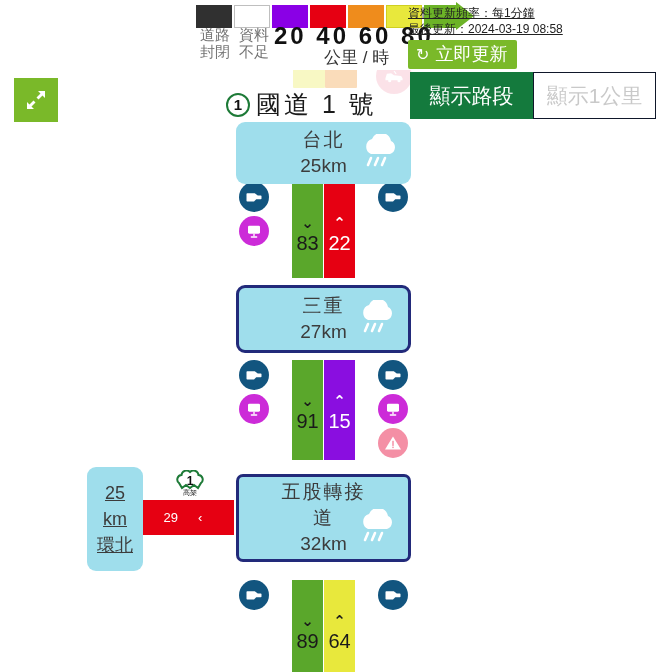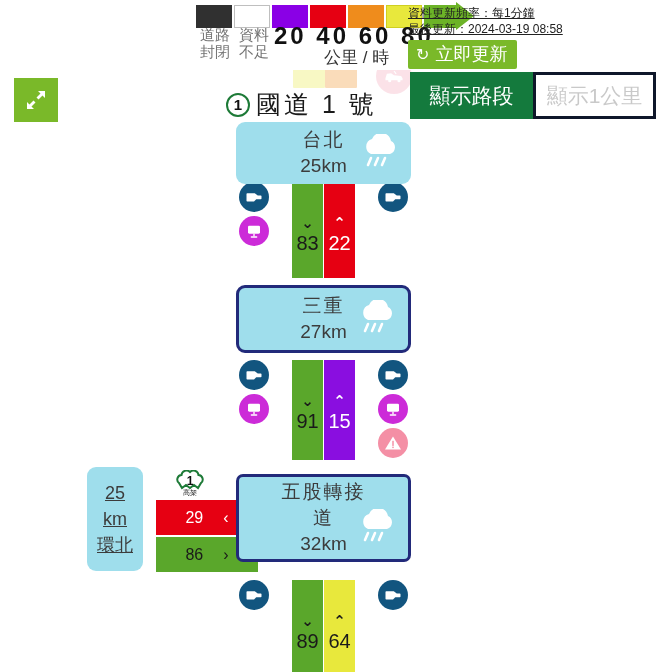--- a/index.html
+++ b/index.html
@@ -78,21 +78,21 @@
     display:flex; align-items:center; gap:6px; cursor:pointer;
     font-family:"Liberation Sans","DejaVu Sans",sans-serif;
   }
   .refresh-btn .ricon { font-size: 16px; }
 
   .toggle-group {
     position:absolute; top: 72px; left: 410px; display:flex; z-index: 41;
   }
   .tg-btn {
     width: 123px; height: 47px; display:flex; align-items:center; justify-content:center;
-    font-size: 21px; cursor:pointer; border:3px solid #0f172a;
+    font-size: 21px; cursor:pointer; border:1px solid #0f172a;
   }
   .tg-on { background:#147a3d; color:#fff; border-color:#147a3d; }
   .tg-off { background:#fff; color:#c9c9c9; }
 
   
   .fs-btn {
     position:absolute; top: 78px; left: 14px; width: 44px; height: 44px;
     background:#7ab929; display:flex; align-items:center; justify-content:center;
     cursor:pointer; z-index: 20;
   }
@@ -162,23 +162,23 @@
     display:flex; align-items:center; justify-content:center;
     color:#3c3c3c; font-size: 18px; line-height: 26px; text-align:center;
     z-index: 10;
     text-decoration: underline;
   }
   .branch-shield {
     position:absolute; left: 172px; top: 470px; width: 36px; height: 28px;
     display:flex; align-items:center; justify-content:center;
   }
   .hbar {
-    position:absolute; left: 156px; width: 102px; height: 35px;
-    display:flex; align-items:center; justify-content:center;
-    font-size: 16px; gap: 20px; z-index: 6;
+    position:absolute; left: 132px; width: 102px; height: 35px;
+    display:flex; align-items:center; justify-content:center;
+    font-size: 13px; gap: 20px; z-index: 6;
   }
   .hbar.red { top: 500px; background:#e60012; color:#fff; }
   .hbar.green { top: 537px; background:#5aa72b; color:#1a1a1a; }
 
   svg { display:block; }
 </style>
 </head>
 <body>
 
 <div id="root">
@@ -321,24 +321,20 @@
   <div class="branch-shield">
     <svg width="36" height="28" viewBox="0 0 36 28" aria-hidden="true">
       <path d="M7 13 a4.5 4.5 0 0 1 2.5 -8 a5 5 0 0 1 8.5 -3 a5 5 0 0 1 8.5 3 a4.5 4.5 0 0 1 2.5 8 l-3 5 l-4 -3 l-4 3 l-4 -3 l-4 3 z" fill="#ffffff" stroke="#1d7a37" stroke-width="2"></path>
       <text x="18" y="15" font-size="12" font-weight="bold" fill="#111" text-anchor="middle" font-family="Liberation Sans, sans-serif">1</text>
       <text x="18" y="25" font-size="7" fill="#222" text-anchor="middle" font-family="Liberation Sans, sans-serif">高架</text>
     </svg>
   </div>
   <div class="hbar red">
     <span>29</span>
     <span>‹</span>
-  </div>
-  <div class="hbar green">
-    <span>86</span>
-    <span>›</span>
   </div>
 
   <div class="station hl" style="top:474px; height:88px;border-radius:7px;">
     <div class="st-text">
       <div class="st-name" style="white-space:pre-line;">五股轉接
 道</div>
       <div class="st-km">32km</div>
     </div>
     <div class="rain" style="top:62%;">
       <svg width="44" height="38" viewBox="0 0 44 38" aria-hidden="true">

